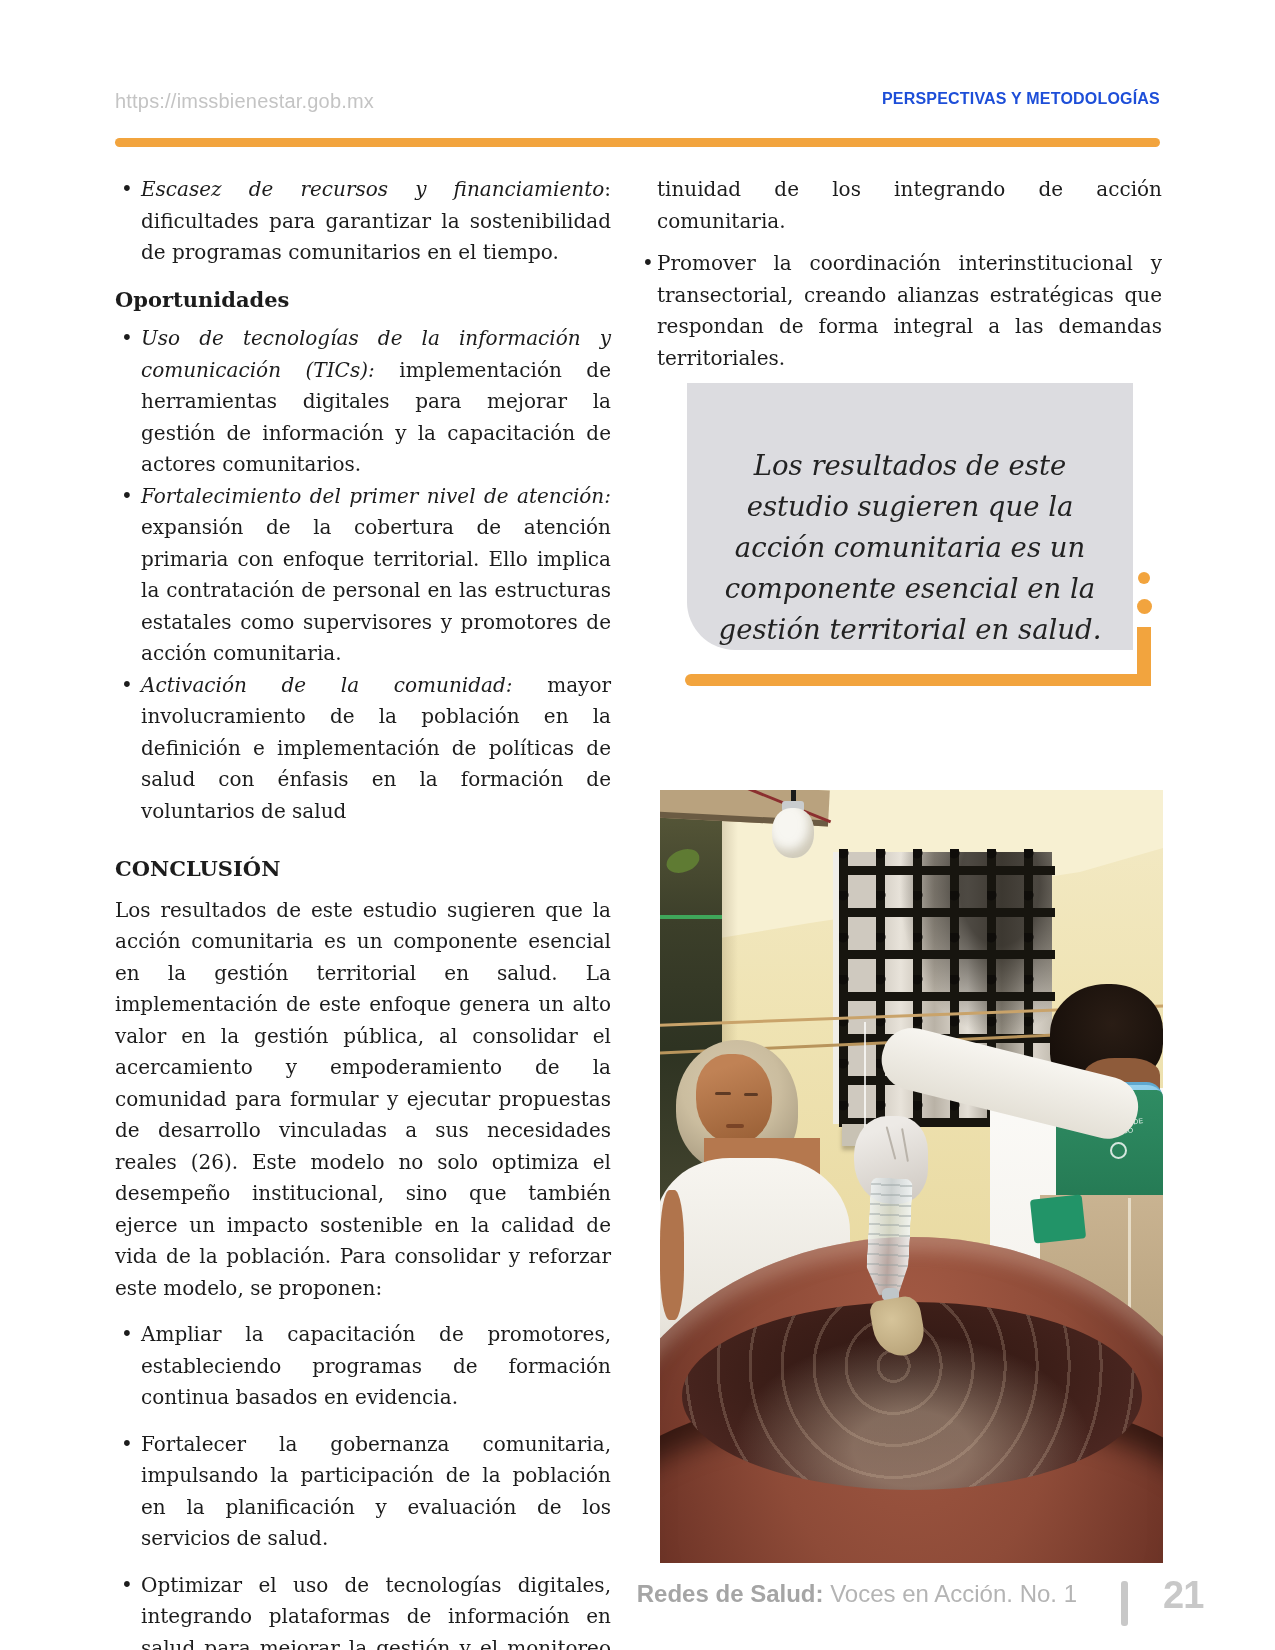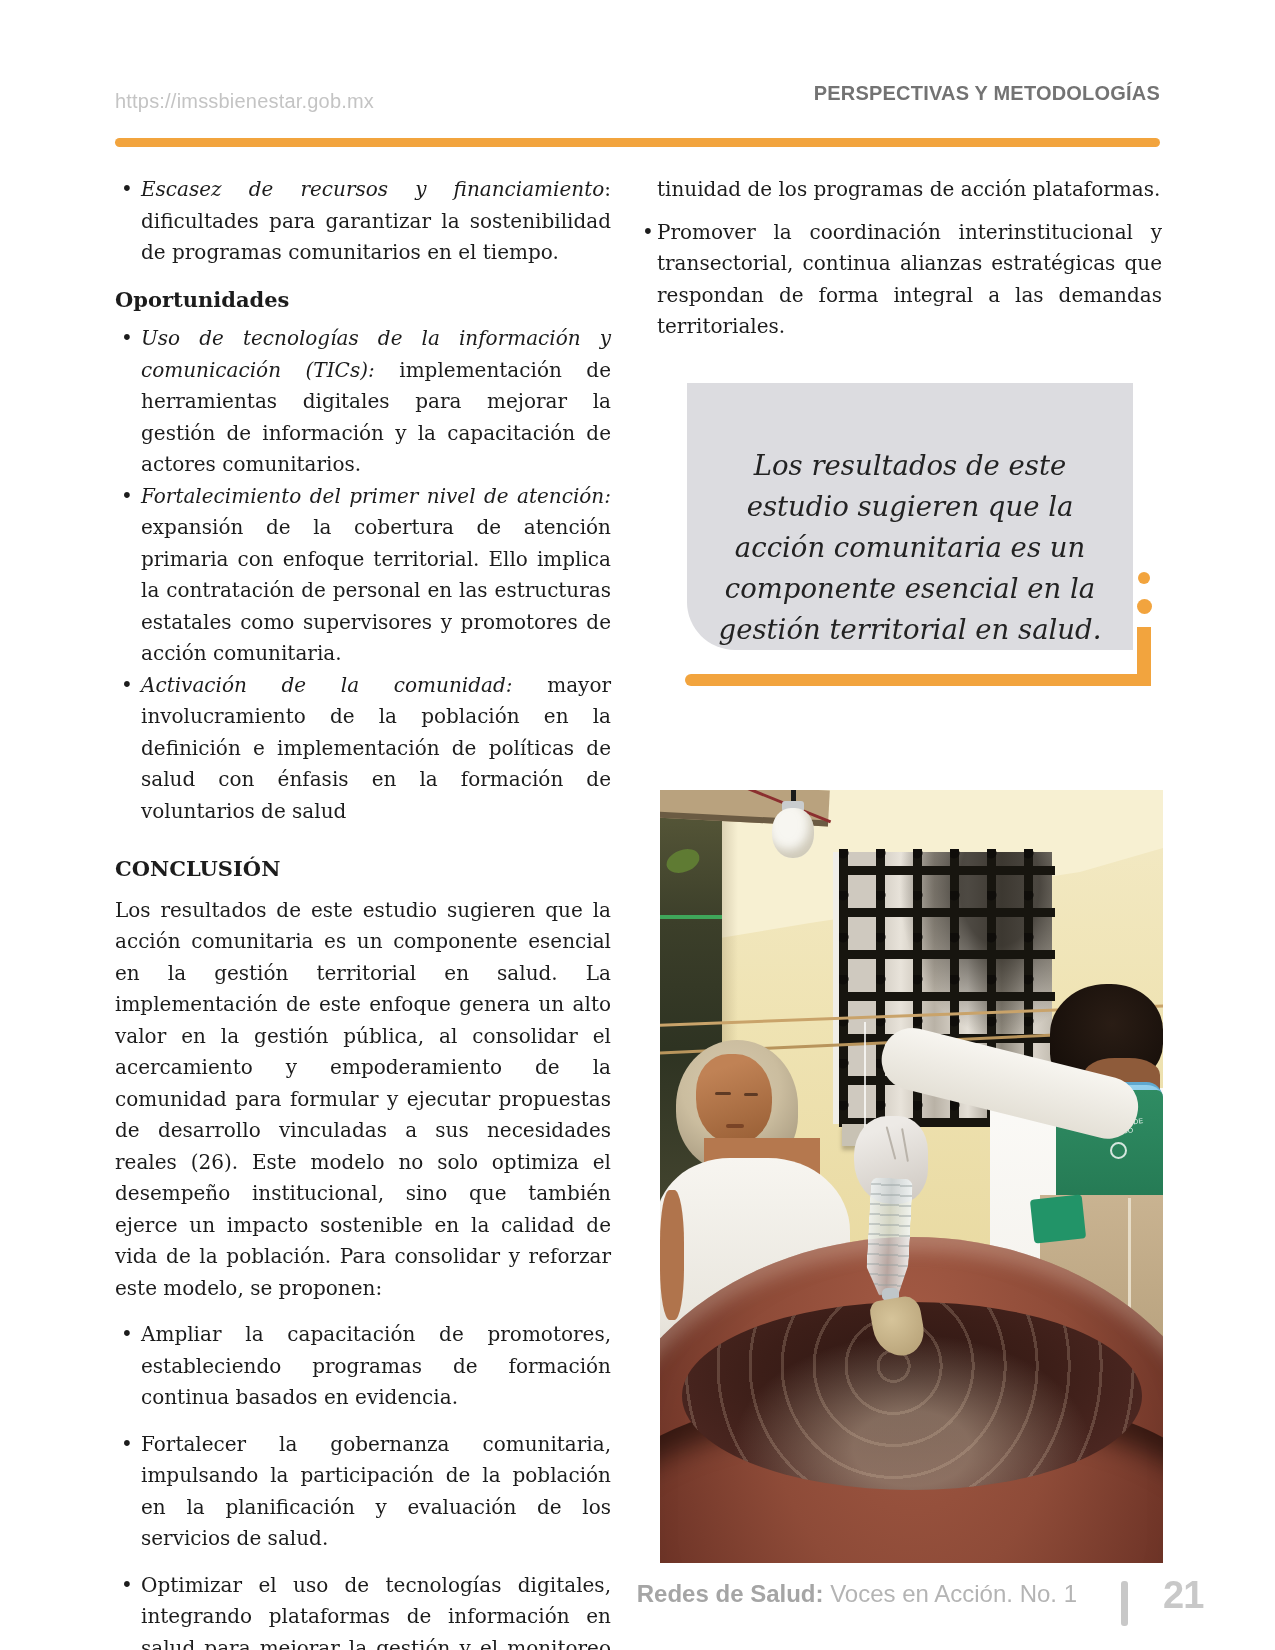--- a/index.html
+++ b/index.html
@@ -1,22 +1,22 @@
 <!DOCTYPE html>
 <html><head>
 <meta charset="utf-8">
 <style>
   html,body{margin:0;padding:0;background:#ffffff;}
   .page{position:relative;width:1275px;height:1650px;background:#ffffff;overflow:hidden;
         font-family:"DejaVu Serif", serif;color:#1c1c1c;text-decoration:underline;}
   
   .hdr-url{position:absolute;left:115px;top:90px;font-family:"Liberation Sans",sans-serif;
            font-size:20px;color:#c4c4c4;letter-spacing:.2px;}
-  .hdr-section{position:absolute;right:115px;top:82px;font-family:"Liberation Sans",sans-serif;
-           font-size:20px;font-weight:700;color:#737373;letter-spacing:.2px;}
+  .hdr-section{position:absolute;right:115px;top:90px;font-family:"Liberation Sans",sans-serif;
+           font-size:16px;font-weight:700;color:#1d4ed8;letter-spacing:.2px;}
   .hdr-rule{position:absolute;left:115px;top:138px;width:1045px;height:9px;border-radius:5px;background:#f2a43e;}
   
   .col{position:absolute;top:174px;font-size:20px;line-height:31.5px;text-align:justify;}
   .col-left{left:115px;width:496px;}
   .col-right{left:642px;width:520px;}
   .bullet{position:relative;padding-left:26px;margin:0;}
   .bullet::before{content:"\2022";position:absolute;left:6px;top:0;}
   .col-right .bullet{padding-left:15px;}
   .col-right .bullet::before{left:0;}
   .col-right .cont{padding-left:15px;margin:0;}
@@ -154,22 +154,22 @@
 
     <div class="props">
       <p class="bullet">Ampliar la capacitación de promotores, estableciendo programas de formación continua basados en evidencia.</p>
       <p class="bullet">Fortalecer la gobernanza comunitaria, impulsando la participación de la población en la planificación y evaluación de los servicios de salud.</p>
       <p class="bullet">Optimizar el uso de tecnologías digitales, integrando plataformas de información en salud para mejorar la gestión y el monitoreo de intervenciones.</p>
 
     </div>
   </div>
 
   <div class="col col-right">
-    <p class="cont">tinuidad de los programas de acción plataformas.</p>
-    <p class="bullet promover">Promover la coordinación interinstitucional y transectorial, continua alianzas estratégicas que respondan de forma integral a las demandas territoriales.</p>
+    <p class="cont">tinuidad de los integrando de acción comunitaria.</p>
+    <p class="bullet promover">Promover la coordinación interinstitucional y transectorial, creando alianzas estratégicas que respondan de forma integral a las demandas territoriales.</p>
   </div>
 
   <div class="quote-box">
     <div class="quote-text">Los resultados de este
 estudio sugieren que la
 acción comunitaria es un
 componente esencial en la
 gestión territorial en salud.</div>
   </div>
   <div class="q-dot q-dot1"></div>

